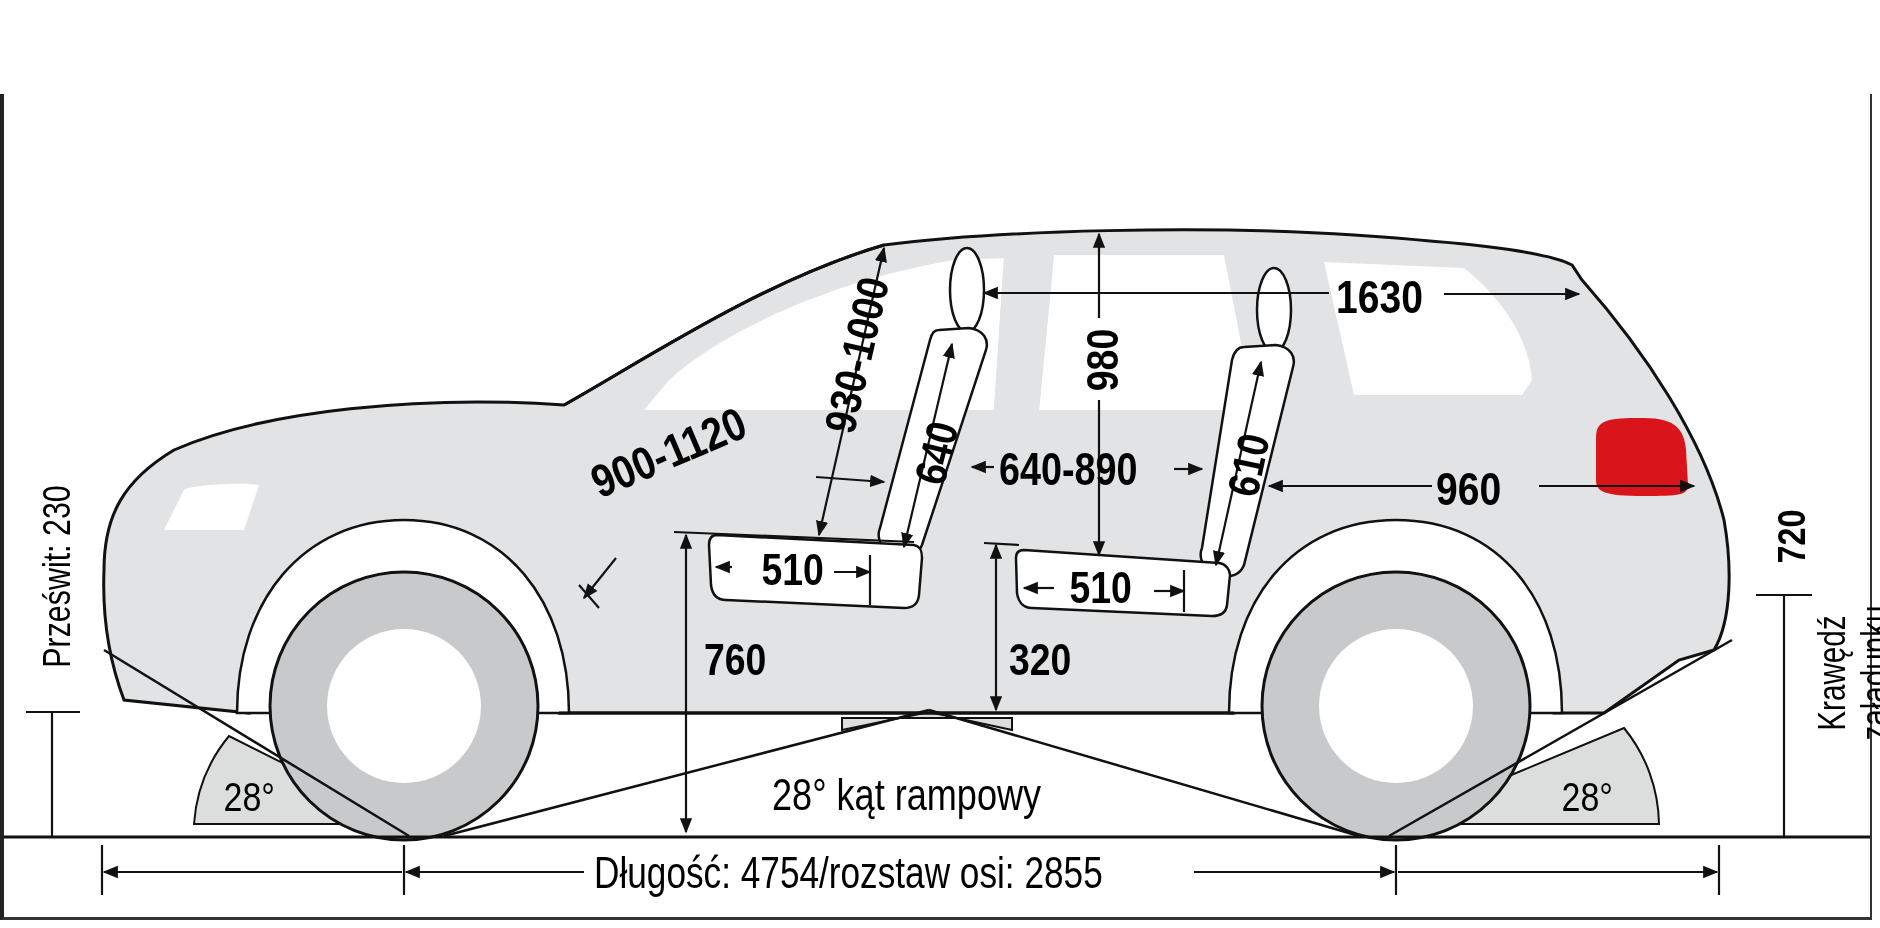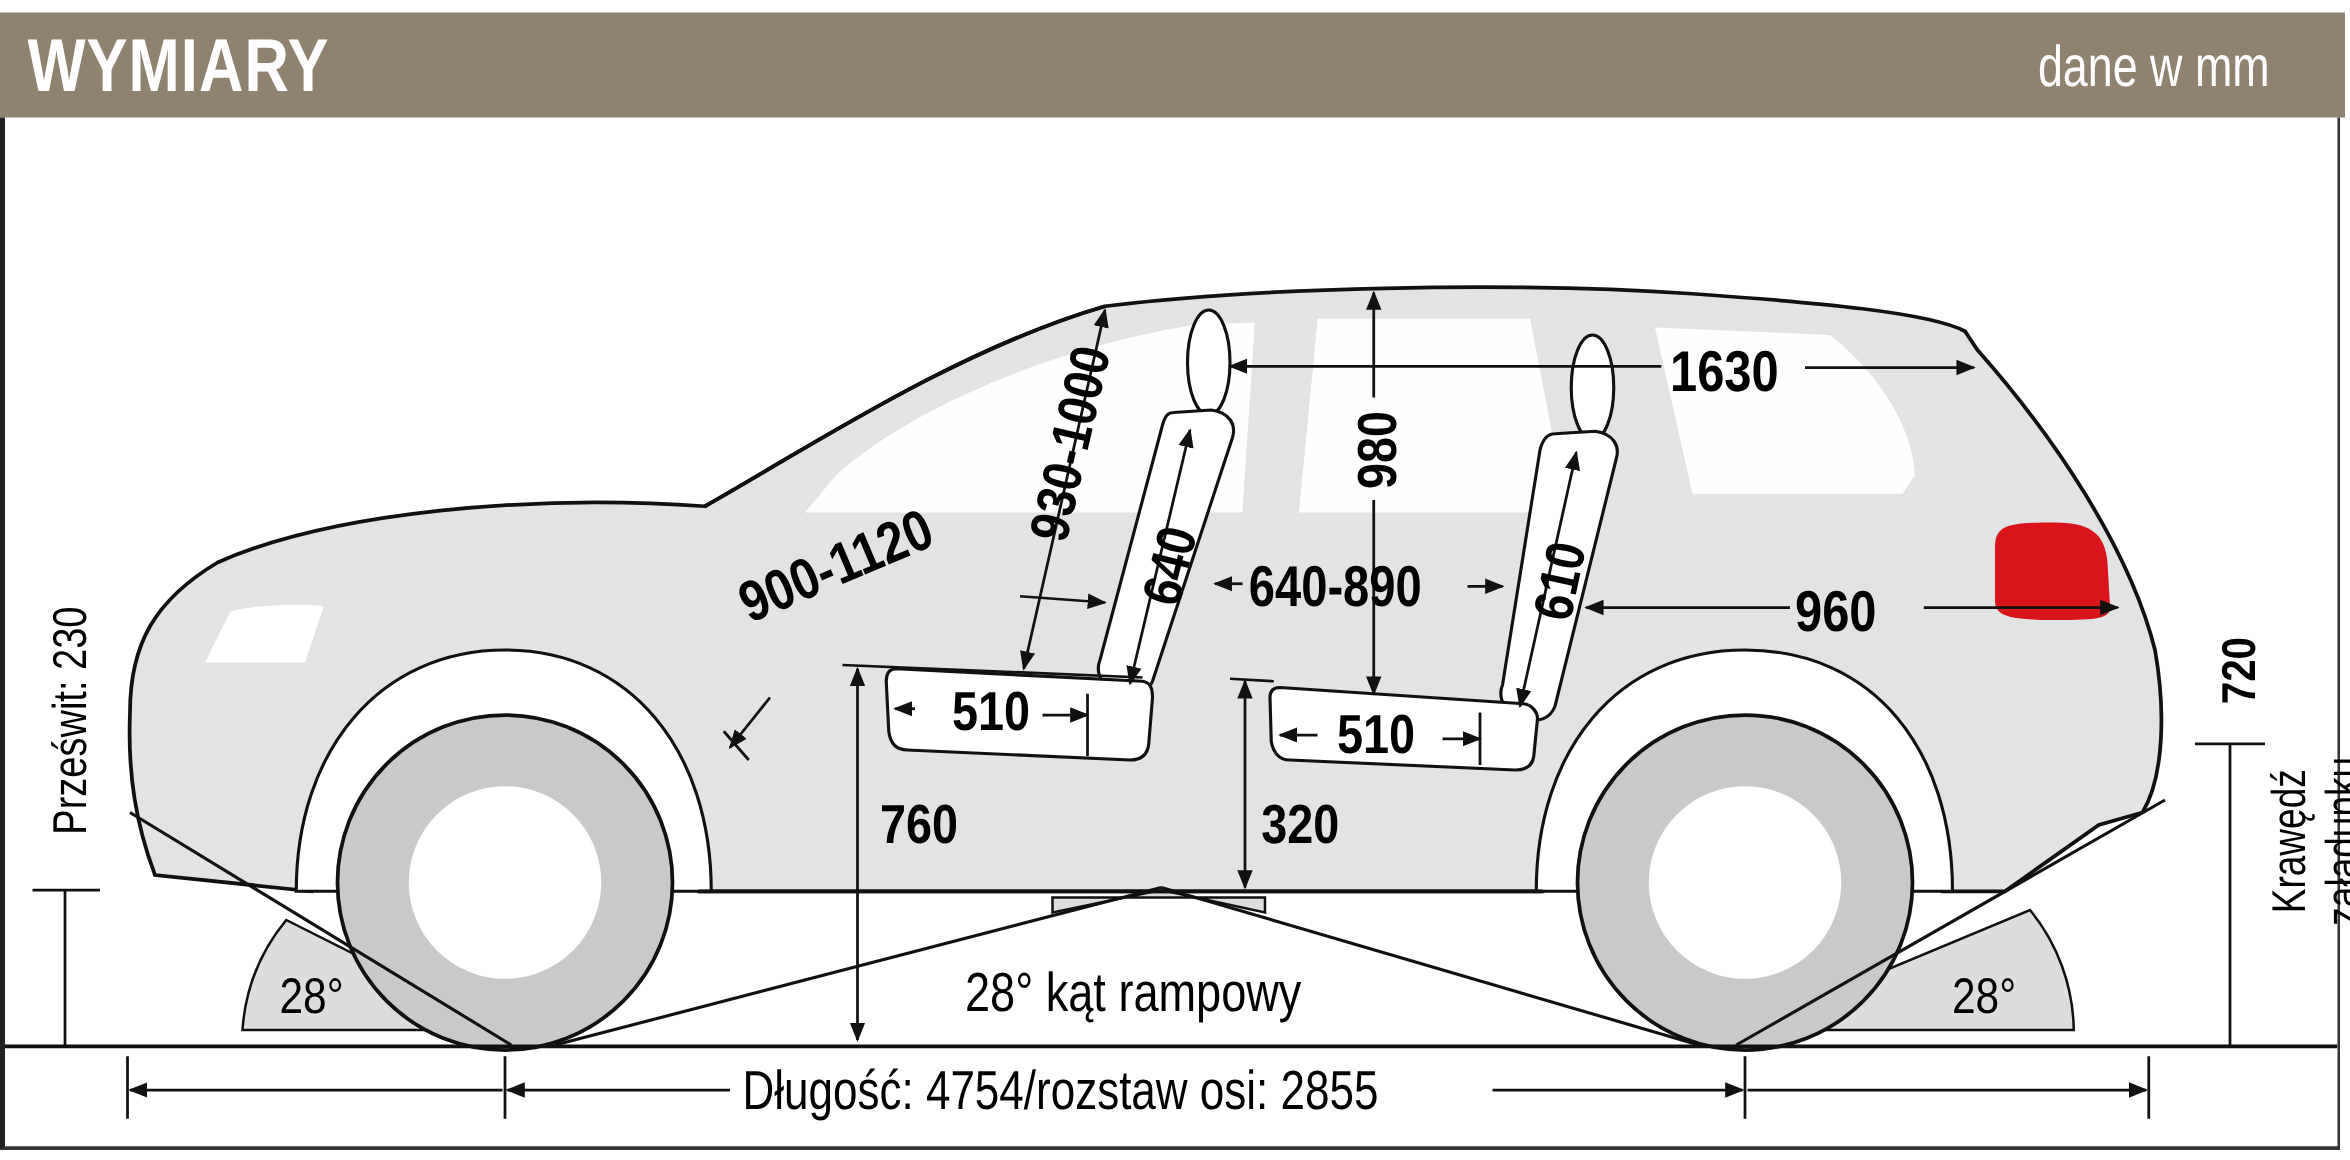--- a/index.html
+++ b/index.html
@@ -8,24 +8,20 @@
   .header { position: absolute; left: 0; top: 0; width: 1876px; height: 84px; background: #8f826f; }
   .header .title { position: absolute; left: 22px; top: 8px; font-family: "Liberation Sans", sans-serif; font-weight: 700; font-size: 60px; color: #ffffff; letter-spacing: 1px; transform: scaleX(0.82); transform-origin: left center; }
   .header .units { position: absolute; right: 60px; top: 16px; font-family: "Liberation Sans", sans-serif; font-size: 46px; color: #ffffff; transform: scaleX(0.78); transform-origin: right center; }
   .body { position: absolute; left: 0; top: 84px; width: 1872px; height: 826px; border-left: 4px solid #222; border-right: 2px solid #333; border-bottom: 3px solid #333; box-sizing: border-box; }
   svg.diagram { position: absolute; left: 0; top: 0; }
 </style>
 </head>
 <body>
 
 <div class="frame">
-  <div class="header">
-    <div class="title">WYMIARY</div>
-    <div class="units">dane w mm</div>
-  </div>
 
   <div class="body">
     <svg class="diagram" width="1866" height="823" viewBox="0 84 1866 823" xmlns="http://www.w3.org/2000/svg">
       <defs>
         <marker id="ah" viewBox="0 0 10 10" refX="9" refY="5" markerWidth="7" markerHeight="7" orient="auto-start-reverse">
           <path d="M0,1 L10,5 L0,9 z" fill="#111"></path>
         </marker>
       </defs>
 
       <g>

